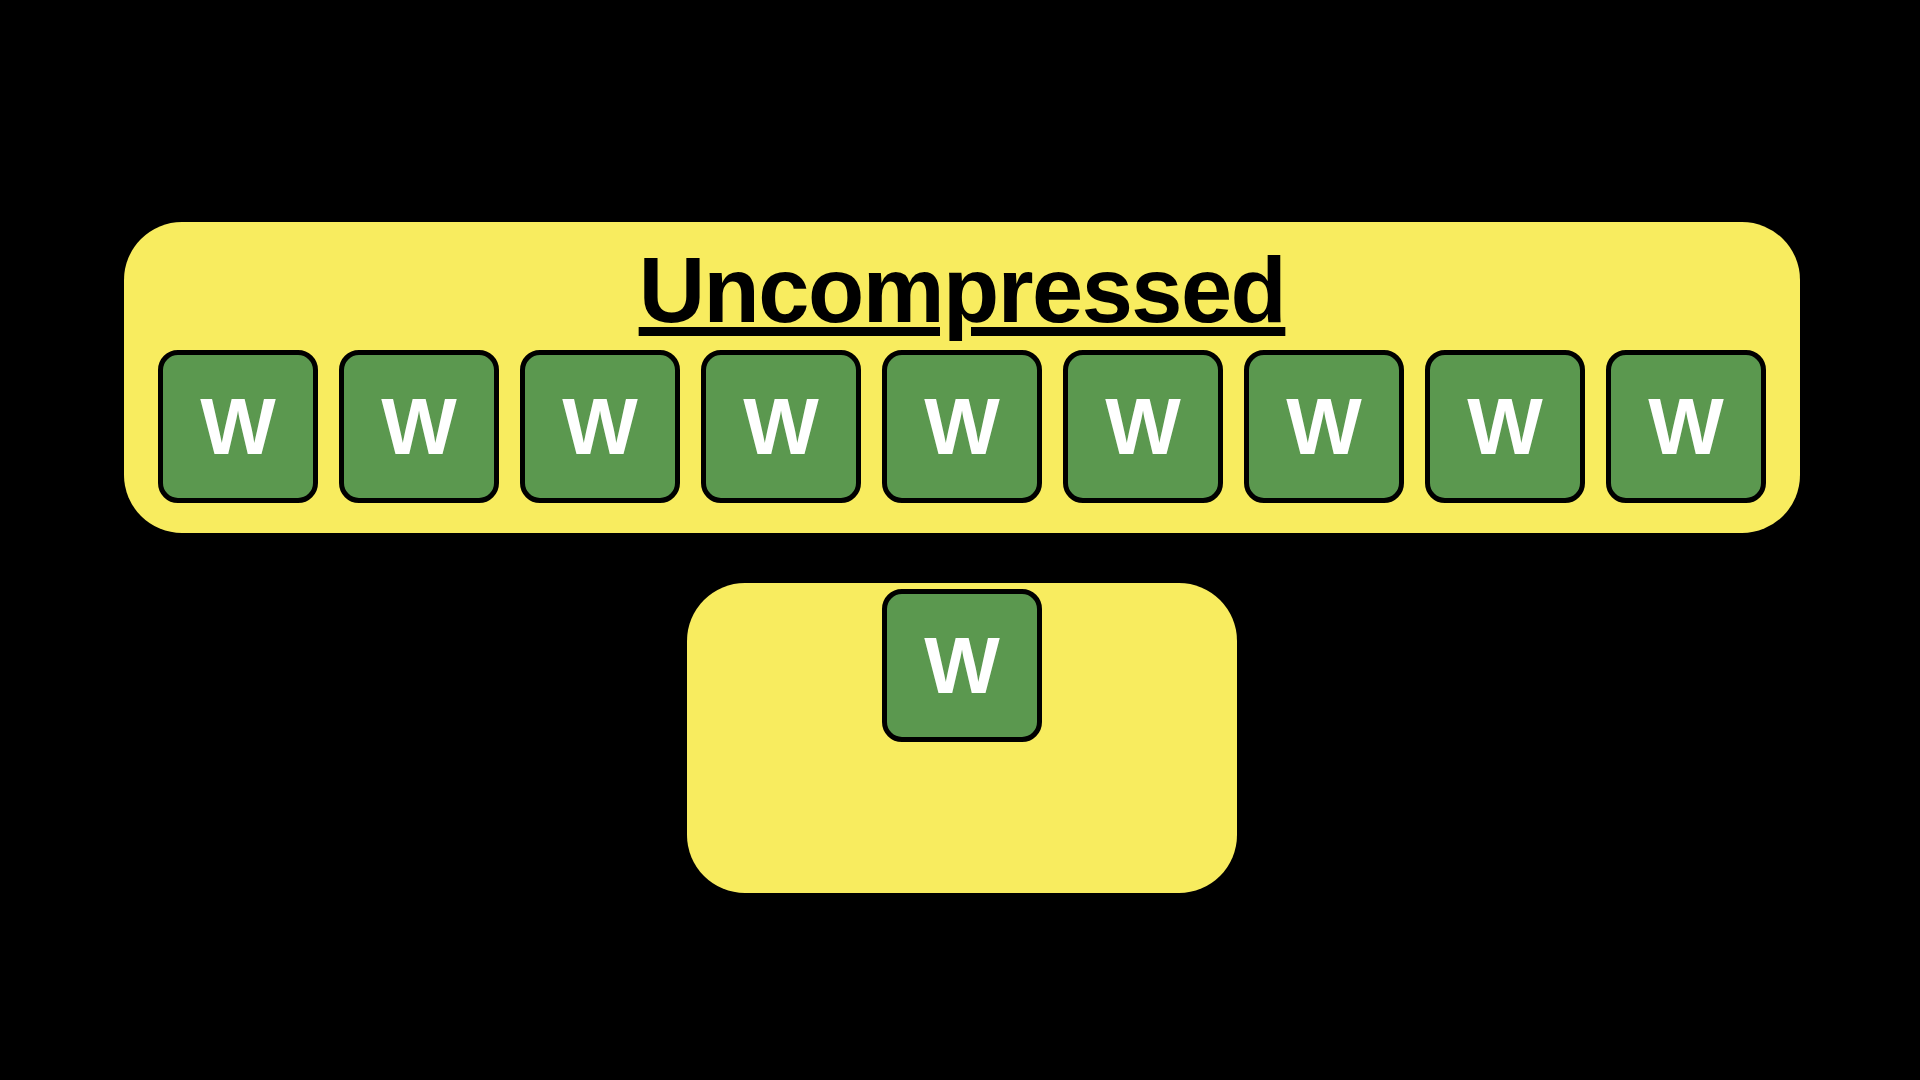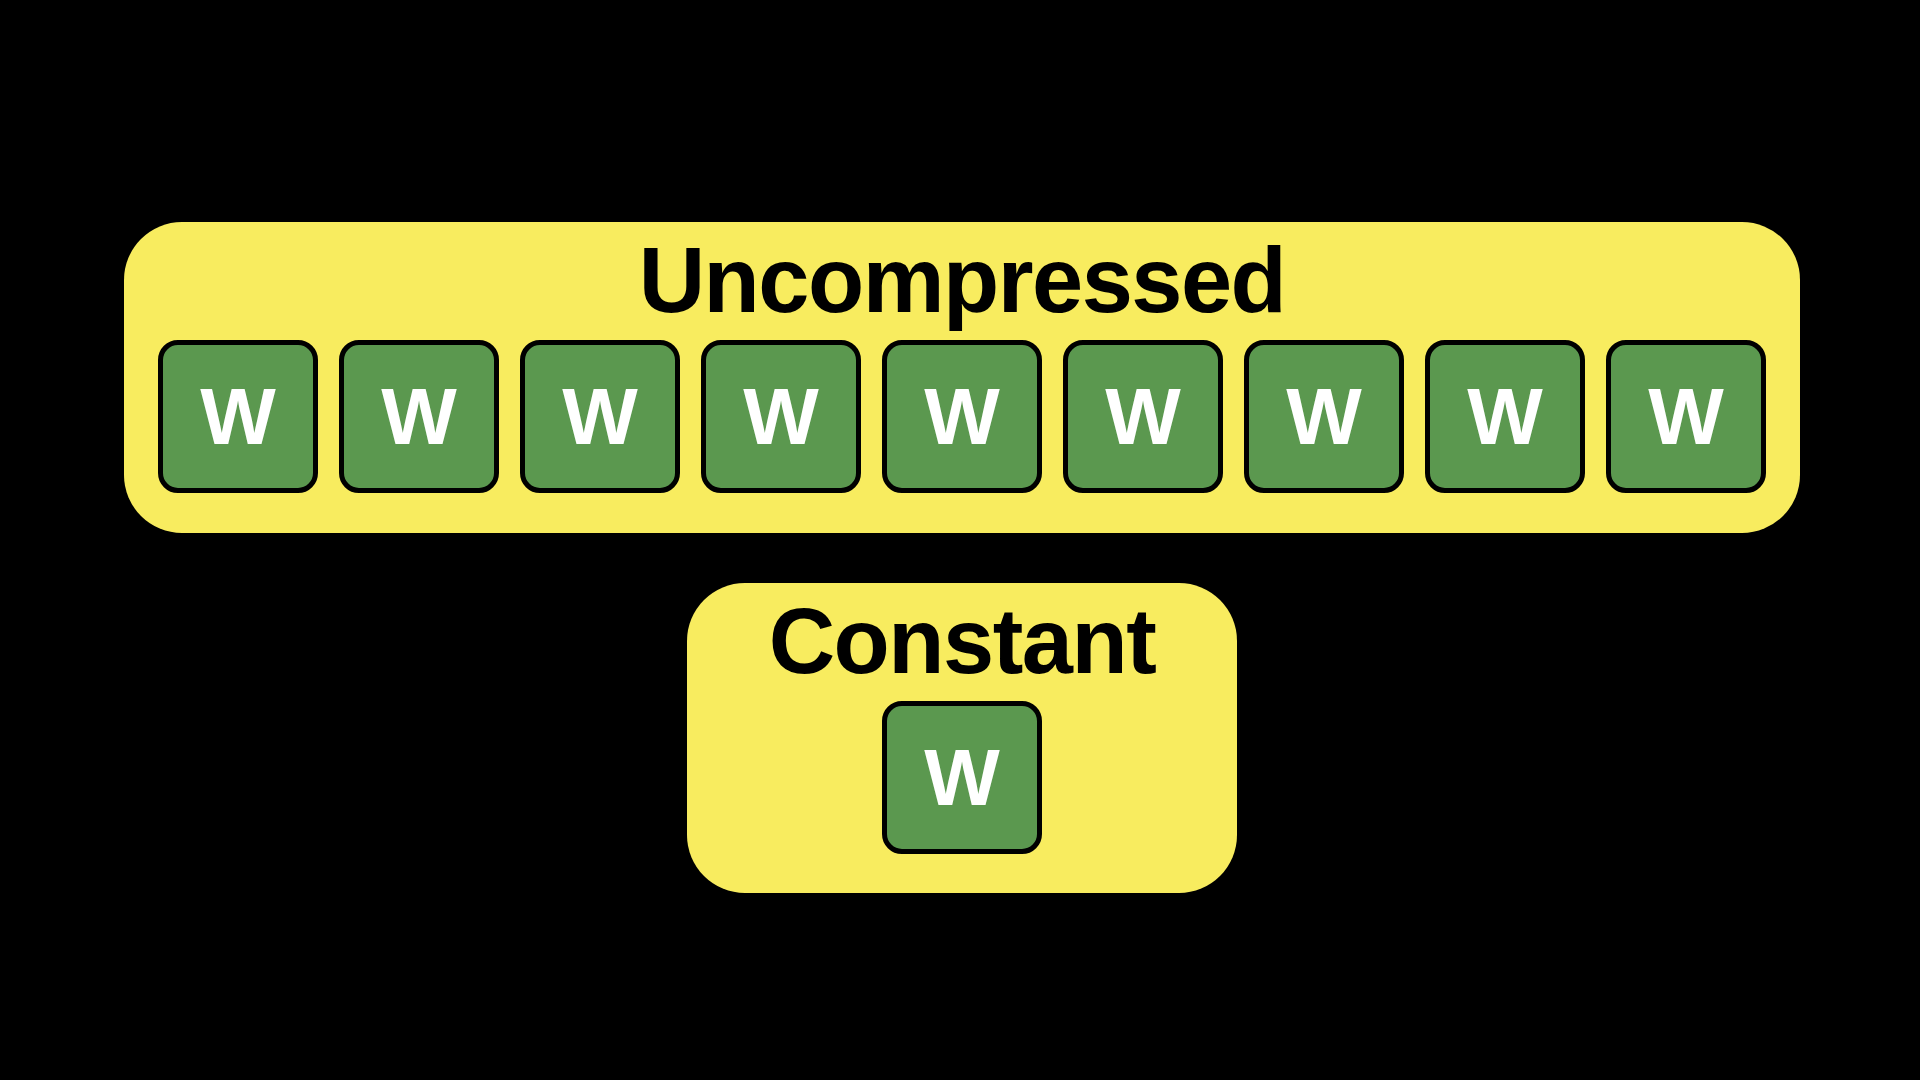--- a/index.html
+++ b/index.html
@@ -30,27 +30,28 @@
     width: 1676px;
     height: 311px;
   }
   .panel-constant {
     left: 687px;
     top: 583px;
     width: 550px;
     height: 310px;
   }
   .panel-title {
-    margin: 4px 0 0 0;
+    margin: 14px 0 0 0;
     font-size: 92px;
     line-height: 108px;
     font-weight: bold;
     letter-spacing: -1.5px;
     color: var(--title-color, #000000);
     white-space: nowrap;
+    text-decoration: underline;
   }
   .cell-row {
     display: flex;
     gap: 21px;
     margin-top: 6px;
   }
   .cell {
     box-sizing: border-box;
     width: 160px;
     height: 153px;
@@ -100,21 +101,20 @@
         <div class="cell">
         <span class="cell-letter">W</span>
       </div>
         <div class="cell">
         <span class="cell-letter">W</span>
       </div>
       </div>
   </section>
 
   <section class="panel panel-constant">
-    <h2 class="panel-title">Constant</h2>
     <div class="cell-row">
         <div class="cell">
         <span class="cell-letter">W</span>
       </div>
       </div>
   </section>
 
 </div>
 
 </body></html>

